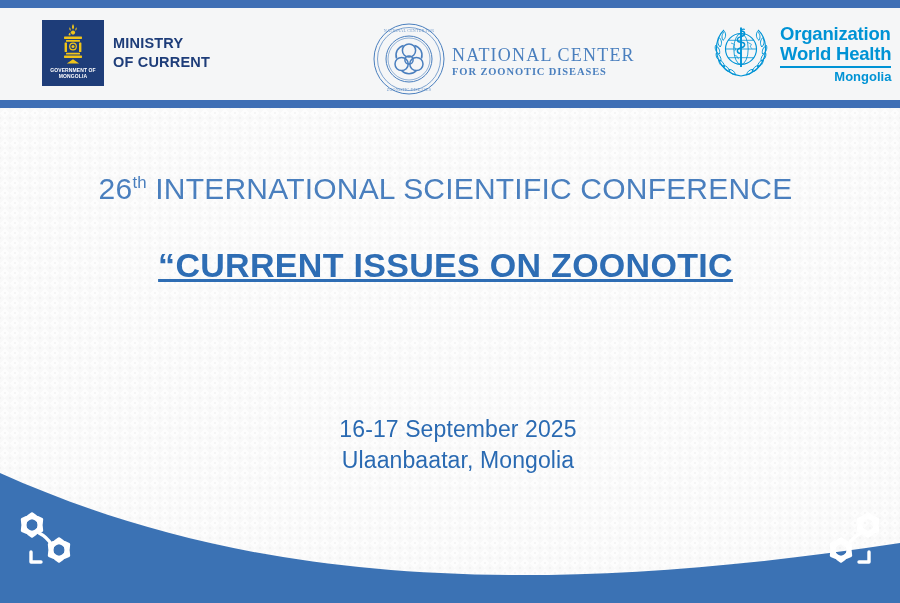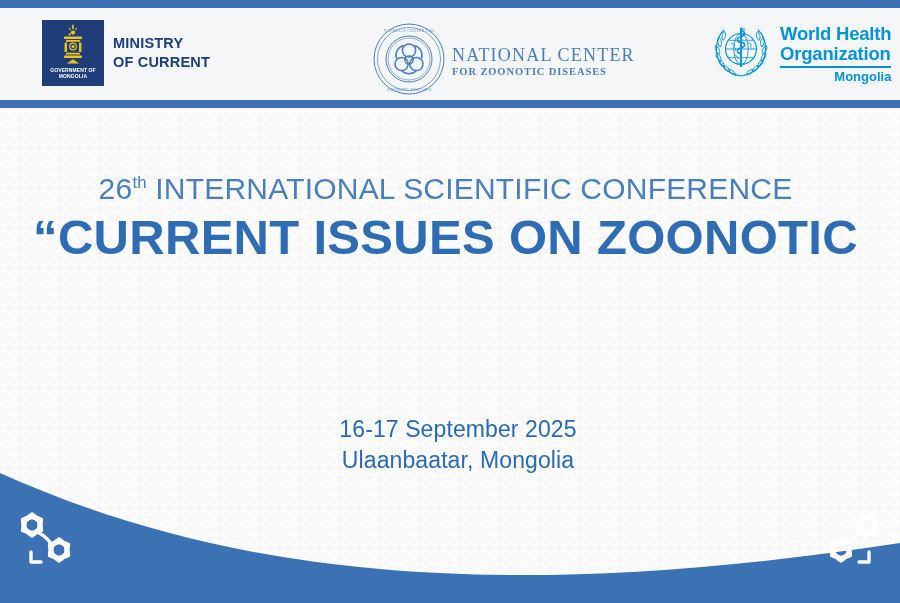--- a/index.html
+++ b/index.html
@@ -158,25 +158,26 @@
     letter-spacing: 0.2px;
     white-space: nowrap;
   }
   .conf-line sup {
     font-size: 0.56em;
     vertical-align: super;
     line-height: 0;
   }
   .conf-theme {
     color: #2e6db4;
-    font-size: 49px;
+    font-size: 34px;
     font-weight: bold;
     line-height: 50px;
     letter-spacing: 0.3px;
-    margin-top: 4px;
+    margin-top: 32px;
+    text-decoration: underline;
   }
 
   
   .meta-block {
     position: absolute;
     left: 8px;
     top: 414px;
     width: 900px;
     text-align: center;
   }
@@ -330,22 +331,22 @@
             </g>
 
             <line x1="31" y1="4.5" x2="31" y2="44" stroke-width="1.9"></line>
 
             <path d="M31 8 C35.5 8 36.2 12.2 31 13.6 C25.8 15 26.5 19.2 31 19.2 C35.5 19.2 36.2 23.4 31 24.8 C25.8 26.2 26.5 30.4 31 30.4" stroke-width="1.45"></path>
             <path d="M31 8 C31.6 6.4 33.4 5.6 34.8 6.4" stroke-width="1.2"></path>
           </g>
         </svg>
       </div>
       <div class="who-text">
+        <div class="who-name">Organization</div>
         <div class="who-name">World Health</div>
-        <div class="who-name">Organization</div>
         <div class="who-rule"></div>
         <div class="who-country">Mongolia</div>
       </div>
     </div>
   </div>
 
   <div class="bar-under-header"></div>
 
   <div class="title-block">
     <div class="conf-line"><span>26</span><sup>th</sup><span> INTERNATIONAL SCIENTIFIC CONFERENCE</span></div>

